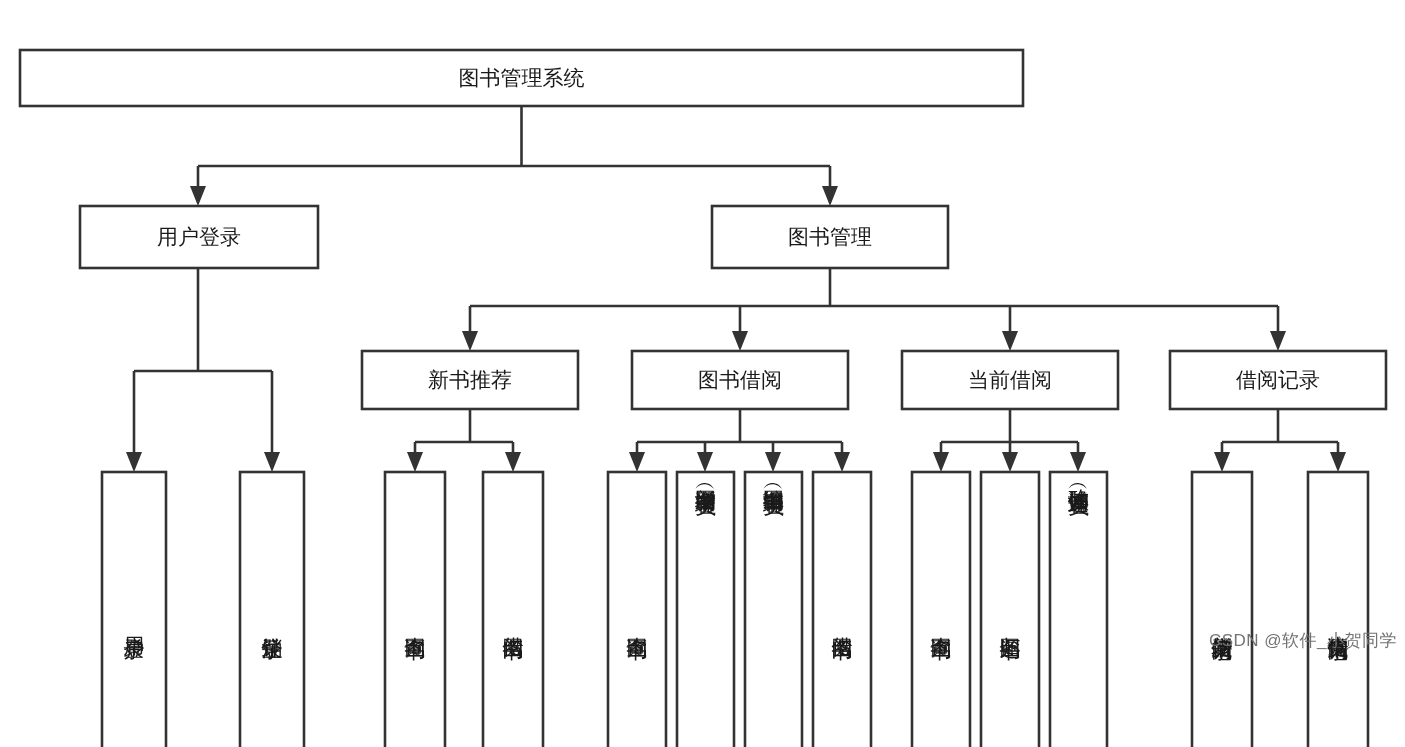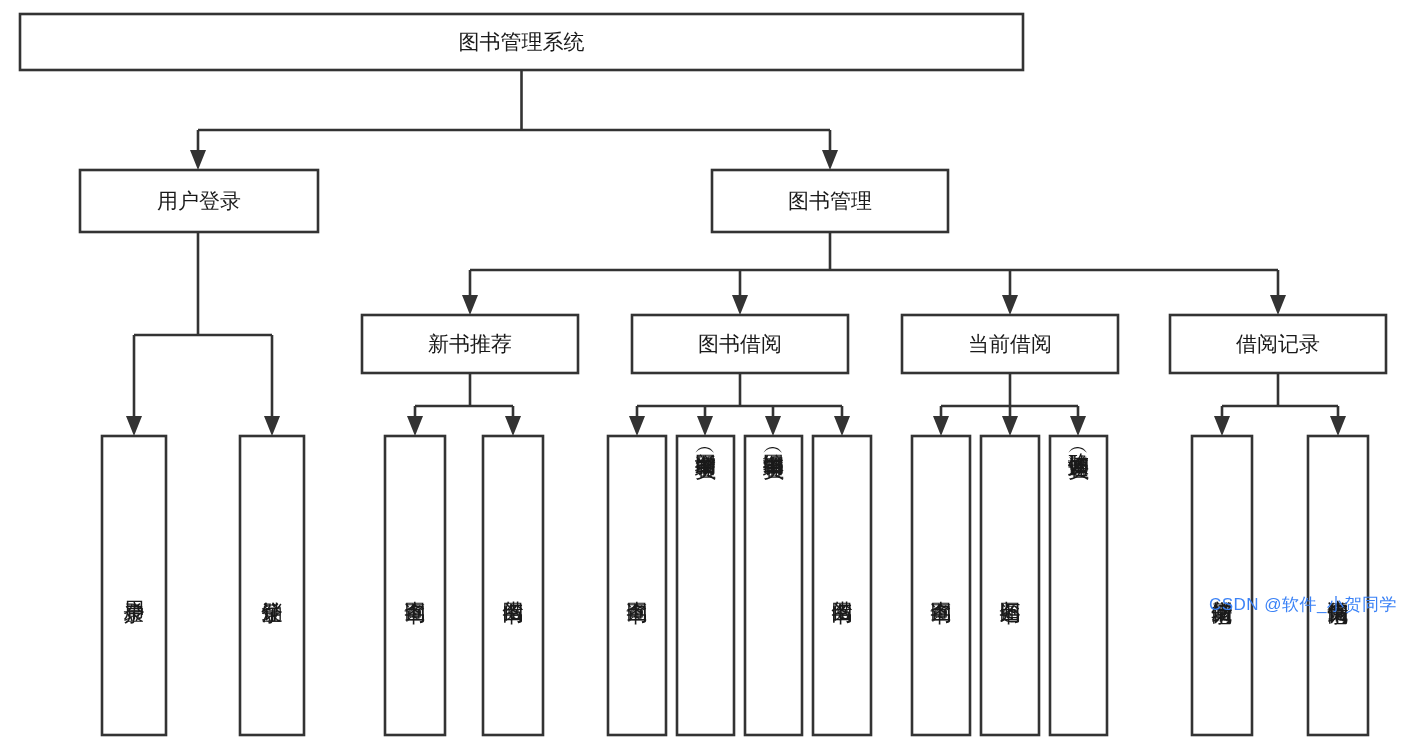--- a/index.html
+++ b/index.html
@@ -11,20 +11,21 @@
     width: 1405px;
     height: 747px;
     font-family: "Liberation Sans", "DejaVu Sans", sans-serif;
     overflow: hidden;
   }
   #diagram-root {
     position: relative;
     width: 1405px;
     height: 620px;
     background: #ffffff;
+    margin-top: 36px;
   }
   svg#flow-svg {
     position: absolute;
     top: 0; left: 0;
     width: 1405px;
     height: 747px;
     display: block;
   }
   .node-box {
     fill: #ffffff;
@@ -67,21 +68,21 @@
     letter-spacing: 1px;
     text-align: center;
     white-space: nowrap;
   }
   .watermark {
     position: absolute;
     right: 8px;
     bottom: 4px;
     font-family: "Liberation Sans", "DejaVu Sans", sans-serif;
     font-size: 17px;
-    color: #3b82f6;
+    color: #737373;
     letter-spacing: 0.5px;
     white-space: nowrap;
     pointer-events: none;
   }
 </style>
 </head>
 <body>
 
 <div id="diagram-root">
 

